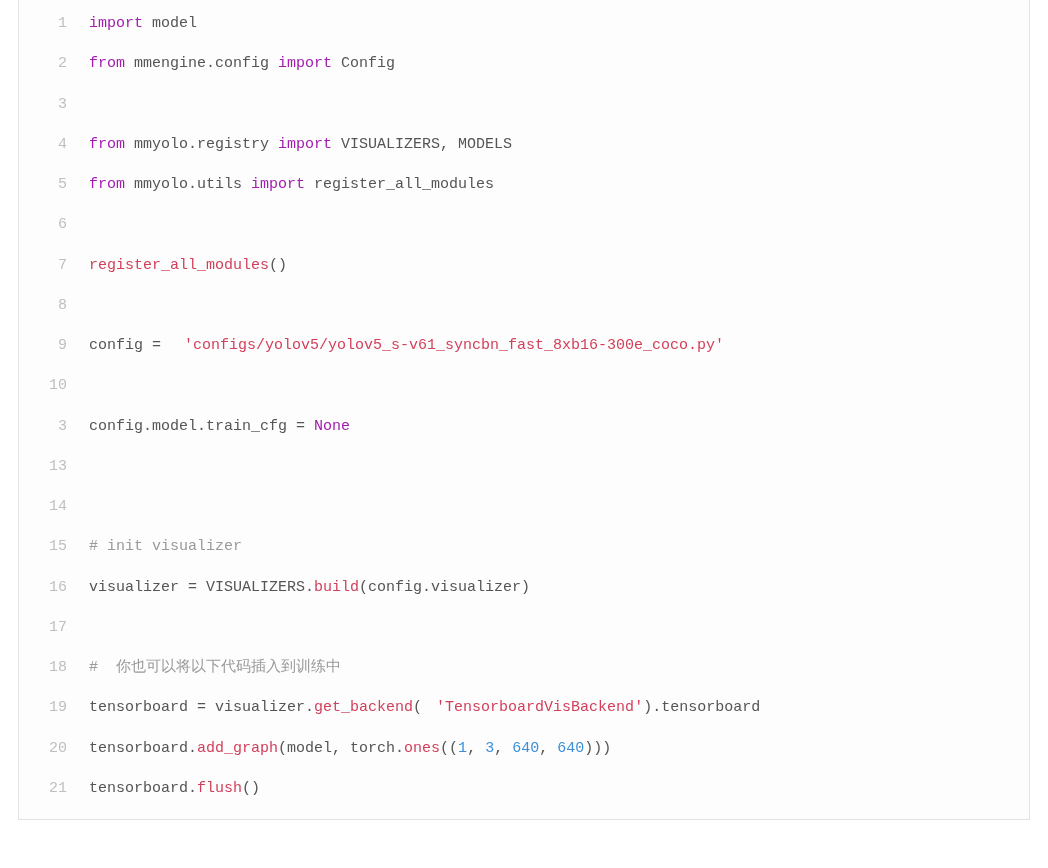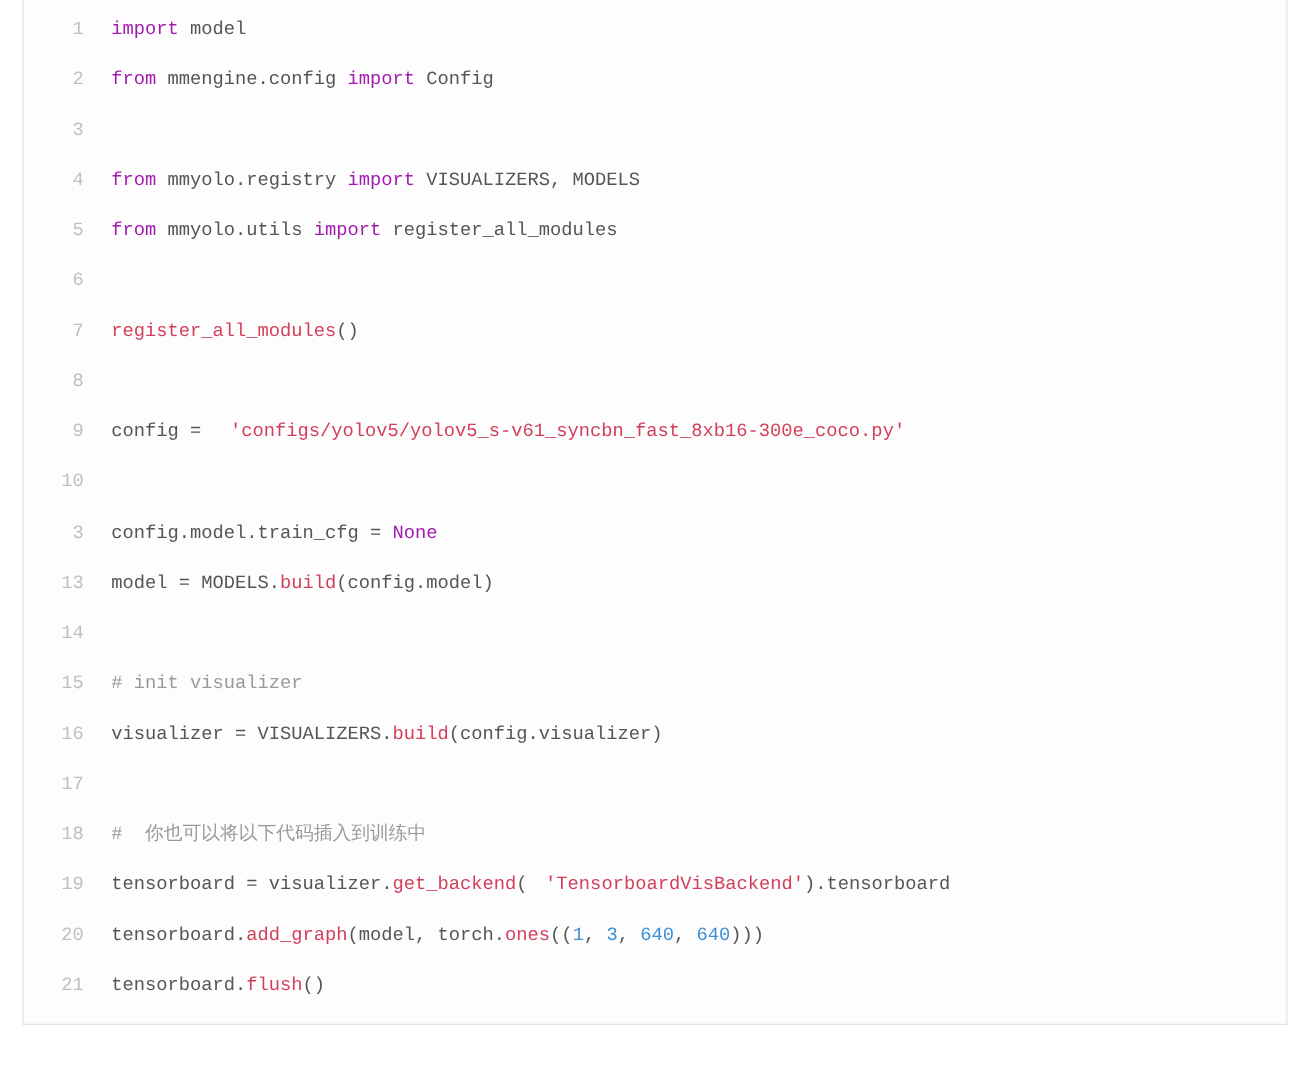--- a/index.html
+++ b/index.html
@@ -52,21 +52,21 @@
     <div class="code-line"><span class="lineno">2</span><span class="code-content"><span class="tok-k">from</span><span class="tok-p"> mmengine.config </span><span class="tok-k">import</span><span class="tok-p"> Config</span></span></div>
     <div class="code-line"><span class="lineno">3</span><span class="code-content">&nbsp;</span></div>
     <div class="code-line"><span class="lineno">4</span><span class="code-content"><span class="tok-k">from</span><span class="tok-p"> mmyolo.registry </span><span class="tok-k">import</span><span class="tok-p"> VISUALIZERS, MODELS</span></span></div>
     <div class="code-line"><span class="lineno">5</span><span class="code-content"><span class="tok-k">from</span><span class="tok-p"> mmyolo.utils </span><span class="tok-k">import</span><span class="tok-p"> register_all_modules</span></span></div>
     <div class="code-line"><span class="lineno">6</span><span class="code-content">&nbsp;</span></div>
     <div class="code-line"><span class="lineno">7</span><span class="code-content"><span class="tok-fn">register_all_modules</span><span class="tok-p">()</span></span></div>
     <div class="code-line"><span class="lineno">8</span><span class="code-content">&nbsp;</span></div>
     <div class="code-line"><span class="lineno">9</span><span class="code-content"><span class="tok-p">config = </span><span class="tok-s">'configs/yolov5/yolov5_s-v61_syncbn_fast_8xb16-300e_coco.py'</span></span></div>
     <div class="code-line"><span class="lineno">10</span></div>
     <div class="code-line"><span class="lineno">3</span><span class="code-content"><span class="tok-p">config.model.train_cfg = </span><span class="tok-k">None</span></span></div>
-    <div class="code-line"><span class="lineno">13</span><span class="code-content"><span class="tok-p">model = MODELS.</span><span class="tok-fn">build</span><span class="tok-p">(config.model)</span></span></div>
+    <div class="code-line"><span class="lineno">13</span></div>
     <div class="code-line"><span class="lineno">14</span><span class="code-content">&nbsp;</span></div>
     <div class="code-line"><span class="lineno">15</span><span class="code-content"><span class="tok-c"># init visualizer</span></span></div>
     <div class="code-line"><span class="lineno">16</span><span class="code-content"><span class="tok-p">visualizer = VISUALIZERS.</span><span class="tok-fn">build</span><span class="tok-p">(config.visualizer)</span></span></div>
     <div class="code-line"><span class="lineno">17</span><span class="code-content">&nbsp;</span></div>
     <div class="code-line"><span class="lineno">18</span><span class="code-content"><span class="tok-c">#  你也可以将以下代码插入到训练中</span></span></div>
     <div class="code-line"><span class="lineno">19</span><span class="code-content"><span class="tok-p">tensorboard = visualizer.</span><span class="tok-fn">get_backend</span><span class="tok-p">(</span><span class="tok-s">'TensorboardVisBackend'</span><span class="tok-p">).tensorboard</span></span></div>
     <div class="code-line"><span class="lineno">20</span><span class="code-content"><span class="tok-p">tensorboard.</span><span class="tok-fn">add_graph</span><span class="tok-p">(model, torch.</span><span class="tok-fn">ones</span><span class="tok-p">((</span><span class="tok-n">1</span><span class="tok-p">, </span><span class="tok-n">3</span><span class="tok-p">, </span><span class="tok-n">640</span><span class="tok-p">, </span><span class="tok-n">640</span><span class="tok-p">)))</span></span></div>
     <div class="code-line"><span class="lineno">21</span><span class="code-content"><span class="tok-p">tensorboard.</span><span class="tok-fn">flush</span><span class="tok-p">()</span></span></div>
   </div>
 

